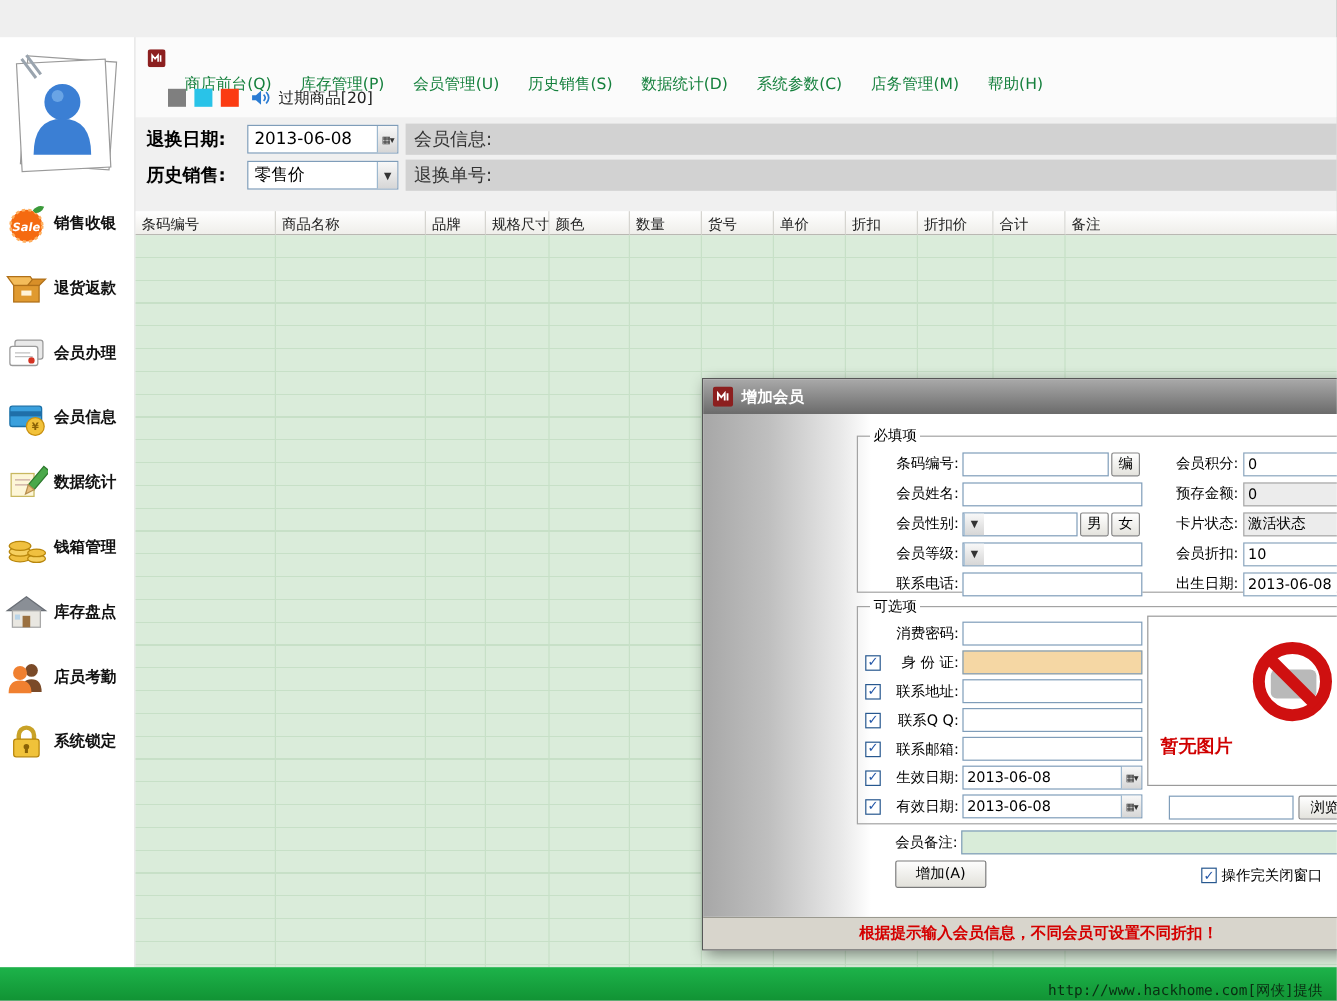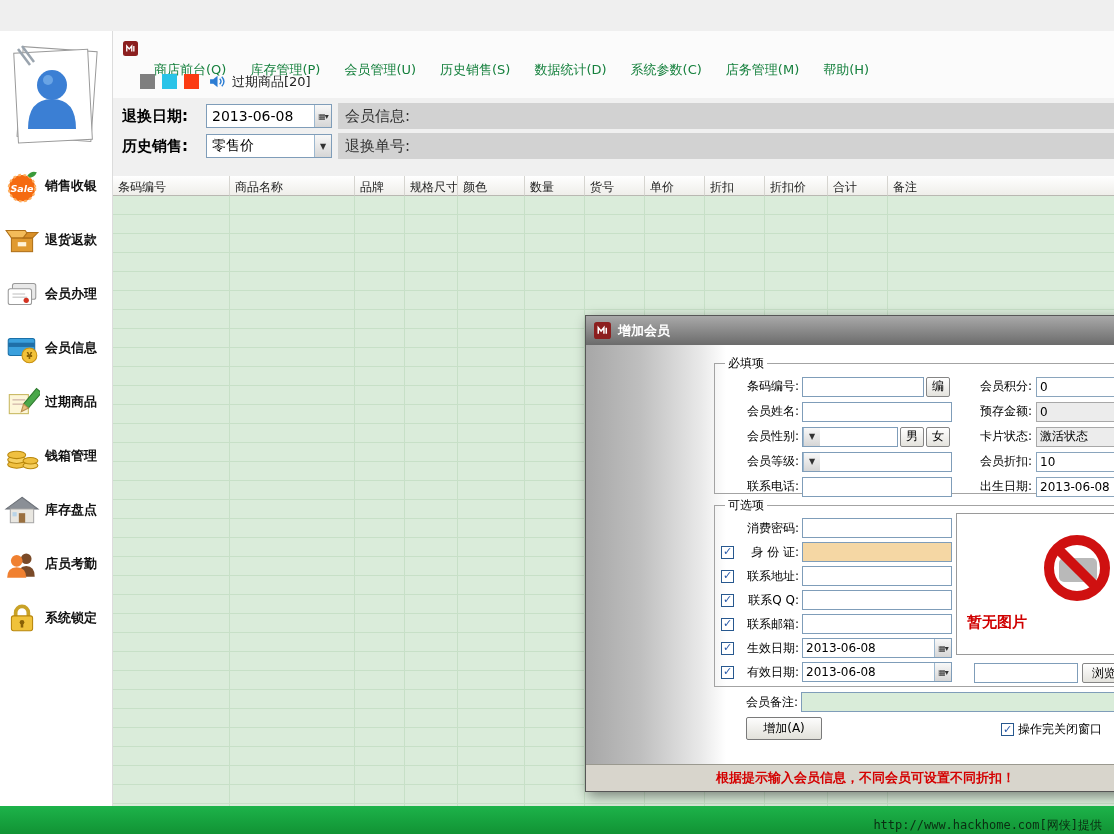--- a/index.html
+++ b/index.html
@@ -168,21 +168,21 @@
         <svg width="36" height="36" viewBox="0 0 34 34">
             <rect x="5" y="10" width="18" height="18" fill="#fdf6d8" stroke="#c8b860"></rect>
             <line x1="8" y1="15" x2="20" y2="15" stroke="#c8a8a0"></line>
             <line x1="8" y1="19" x2="20" y2="19" stroke="#c8a8a0"></line>
             <g transform="rotate(40 24 17)">
               <rect x="21" y="3" width="6" height="19" fill="#4aa84a" stroke="#2f7a2f"></rect>
               <polygon points="21,22 27,22 24,29" fill="#e8c080" stroke="#b89050"></polygon>
             </g>
           </svg>
       </span>
-      <span class="lbl">过期商品</span>
+      <span class="lbl">数据统计</span>
     </div>
     <div class="side-item">
       <span class="icn">
         <svg width="36" height="36" viewBox="0 0 34 34">
             <g stroke="#b8860b">
               <ellipse cx="12" cy="25" rx="8.5" ry="3.5" fill="#f0c040"></ellipse>
               <ellipse cx="12" cy="20.5" rx="8.5" ry="3.5" fill="#f6d060"></ellipse>
               <ellipse cx="12" cy="16" rx="8.5" ry="3.5" fill="#f0c040"></ellipse>
               <ellipse cx="25" cy="26" rx="7" ry="3" fill="#f6d060"></ellipse>
               <ellipse cx="25" cy="21.5" rx="7" ry="3" fill="#f0c040"></ellipse>

